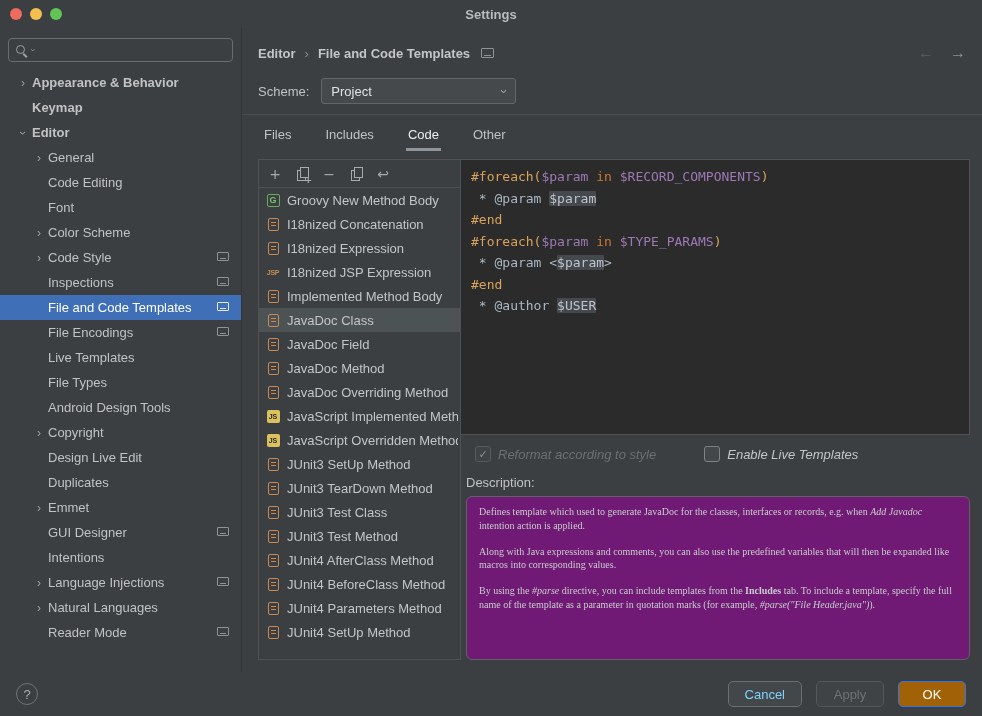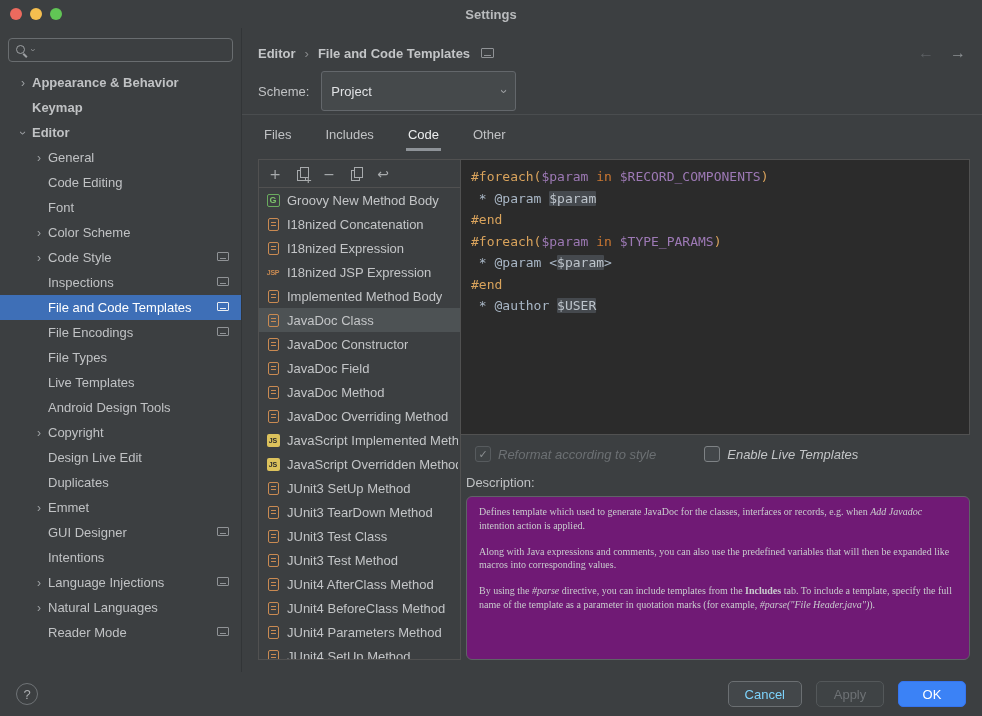--- a/index.html
+++ b/index.html
@@ -48,21 +48,21 @@
   .breadcrumb { display:flex; align-items:center; gap:9px; font-weight:bold; color:#c3c5c7; }
   .crumb-sep { color:#87898b; font-weight:normal; font-size:13px; }
   .crumb-badge { position:relative; width:13px; height:10px; border:1px solid #909396; border-radius:1px; margin-left:2px; }
   .crumb-badge::after { content:""; position:absolute; left:2px; right:2px; bottom:1px; height:1px; background:#909396; }
   .nav-arrows { margin-left:auto; display:flex; gap:16px; font-size:16px; padding-right:4px; }
   .arrow.back { color:#5c6063; }
   .arrow.fwd { color:#8d9194; }
 
   .scheme-row { display:flex; align-items:center; margin-top:12px; height:26px; gap:12px; }
   .scheme-label { color:#c0c2c4; }
-  .combo { width:195px; height:40px; background:#45494b; border:1px solid #63676b; border-radius:3px; display:flex; align-items:center; padding:0 9px; color:#e0e2e4; cursor:default; }
+  .combo { width:195px; height:26px; background:#45494b; border:1px solid #63676b; border-radius:3px; display:flex; align-items:center; padding:0 9px; color:#e0e2e4; cursor:default; }
   .combo .cchev { margin-left:auto; color:#9da0a3; transform:rotate(90deg); font-size:13px; }
 
   .header-divider { border-bottom:1px solid #4a4d4f; margin:10px -12px 0 -16px; }
 
   .tabs { display:flex; gap:30px; padding:6px 4px 0; }
   .tab { padding:6px 2px 6px; color:#c0c2c4; border-bottom:3px solid transparent; cursor:default;text-align:right; }
   .tab.selected { color:#eceeef; border-bottom-color:#8e9398; }
 
   
   .panes { flex:1; display:flex; margin-top:8px; margin-bottom:12px; min-height:0; }
@@ -110,21 +110,21 @@
   .desc-panel i { font-style:italic; }
   .desc-panel b { font-weight:bold; }
 
   
   .footer { flex:0 0 44px; display:flex; align-items:center; padding:0 16px; }
   .help { width:22px; height:22px; border-radius:50%; border:1px solid #6f7376; color:#abaeb0; display:flex; align-items:center; justify-content:center; font-size:13px; cursor:default; }
   .footer-buttons { margin-left:auto; display:flex; gap:14px; }
   .btn { min-width:68px; height:26px; border-radius:5px; display:flex; align-items:center; justify-content:center; padding:0 16px; cursor:default; }
   .btn-normal { background:#43474a; border:1px solid #6b6f72; color:#7dd3fc; }
   .btn-disabled { background:#3f4345; border:1px solid #54585a; color:#6e7275; }
-  .btn-primary { background:#3b82f6; border:1px solid #3574f0; color:#ffffff; }
+  .btn-primary { background:#a16207; border:1px solid #3574f0; color:#ffffff; }
 </style>
 </head>
 <body>
 
 <div class="window">
 
   <div class="titlebar">
     <div class="traffic">
       <span class="tl red"></span>
       <span class="tl yellow"></span>
@@ -185,25 +185,25 @@
             <span class="lbl">File and Code Templates</span>
             <span class="screen-badge"></span>
           </div>
           <div class="tree-row lvl1">
             <span class="chev"></span>
             <span class="lbl">File Encodings</span>
             <span class="screen-badge"></span>
           </div>
           <div class="tree-row lvl1">
             <span class="chev"></span>
+            <span class="lbl">Live Templates</span>
+          </div>
+          <div class="tree-row lvl1">
+            <span class="chev"></span>
             <span class="lbl">File Types</span>
-          </div>
-          <div class="tree-row lvl1">
-            <span class="chev"></span>
-            <span class="lbl">Live Templates</span>
           </div>
           <div class="tree-row lvl1">
             <span class="chev"></span>
             <span class="lbl">Android Design Tools</span>
           </div>
           <div class="tree-row lvl1">
             <span class="chev">›</span>
             <span class="lbl">Copyright</span>
           </div>
           <div class="tree-row lvl1">
@@ -325,26 +325,20 @@
               <div class="titem selected">
                 <span class="ic">
                   <span class="icshape-template"></span>
                 </span>
                 <span class="tlabel">JavaDoc Class</span>
               </div>
               <div class="titem">
                 <span class="ic">
                   <span class="icshape-template"></span>
                 </span>
-                <span class="tlabel">JavaDoc Constructor</span>
-              </div>
-              <div class="titem">
-                <span class="ic">
-                  <span class="icshape-template"></span>
-                </span>
                 <span class="tlabel">JavaDoc Field</span>
               </div>
               <div class="titem">
                 <span class="ic">
                   <span class="icshape-template"></span>
                 </span>
                 <span class="tlabel">JavaDoc Method</span>
               </div>
               <div class="titem">
                 <span class="ic">

